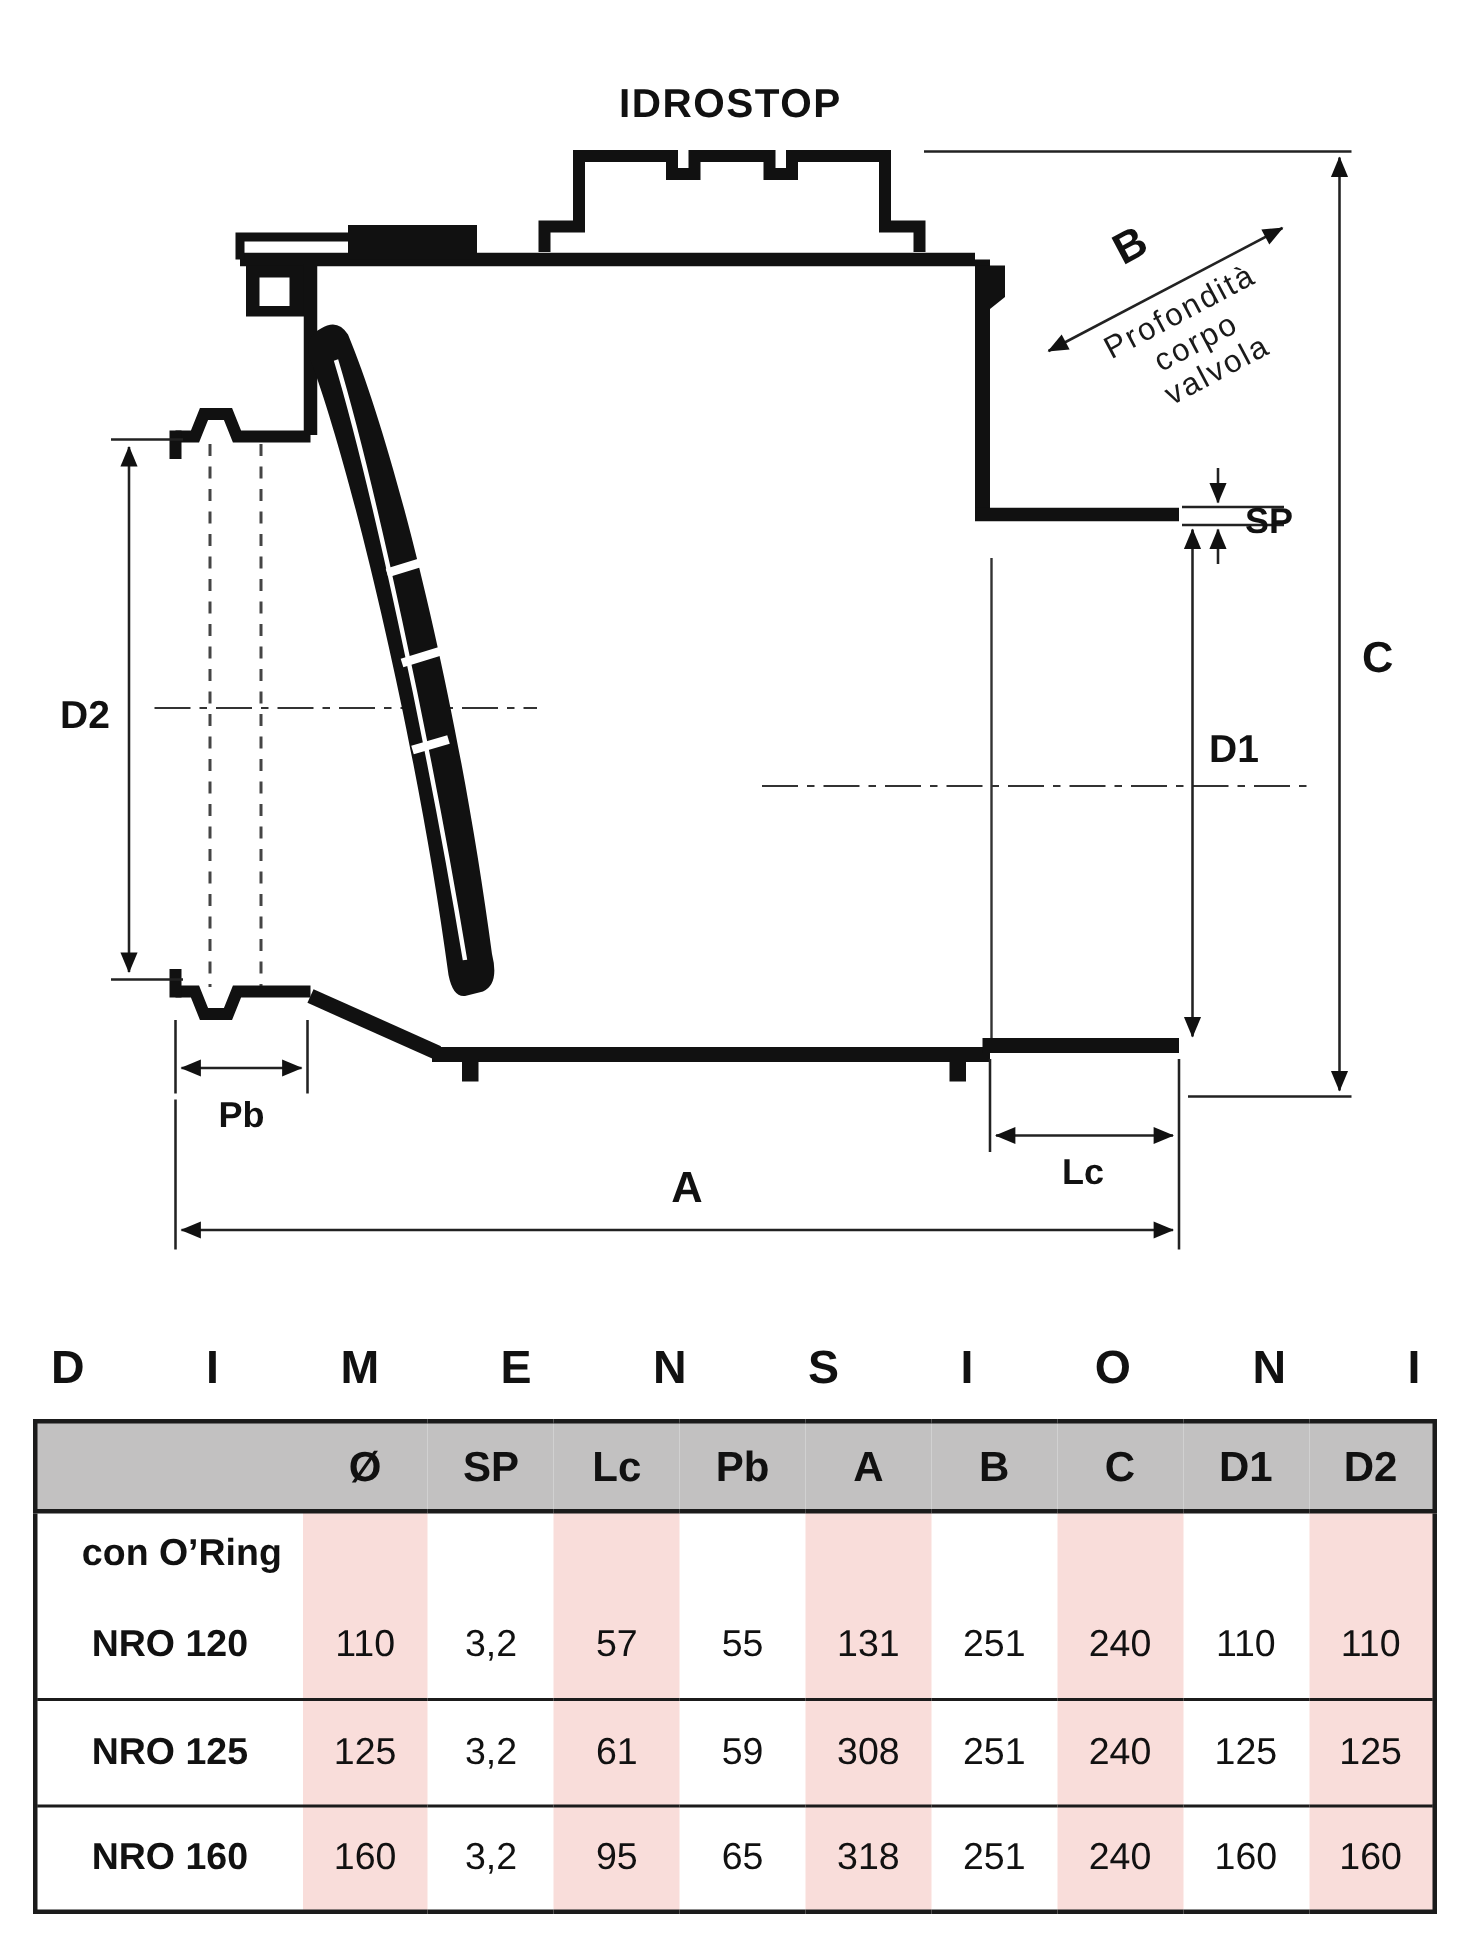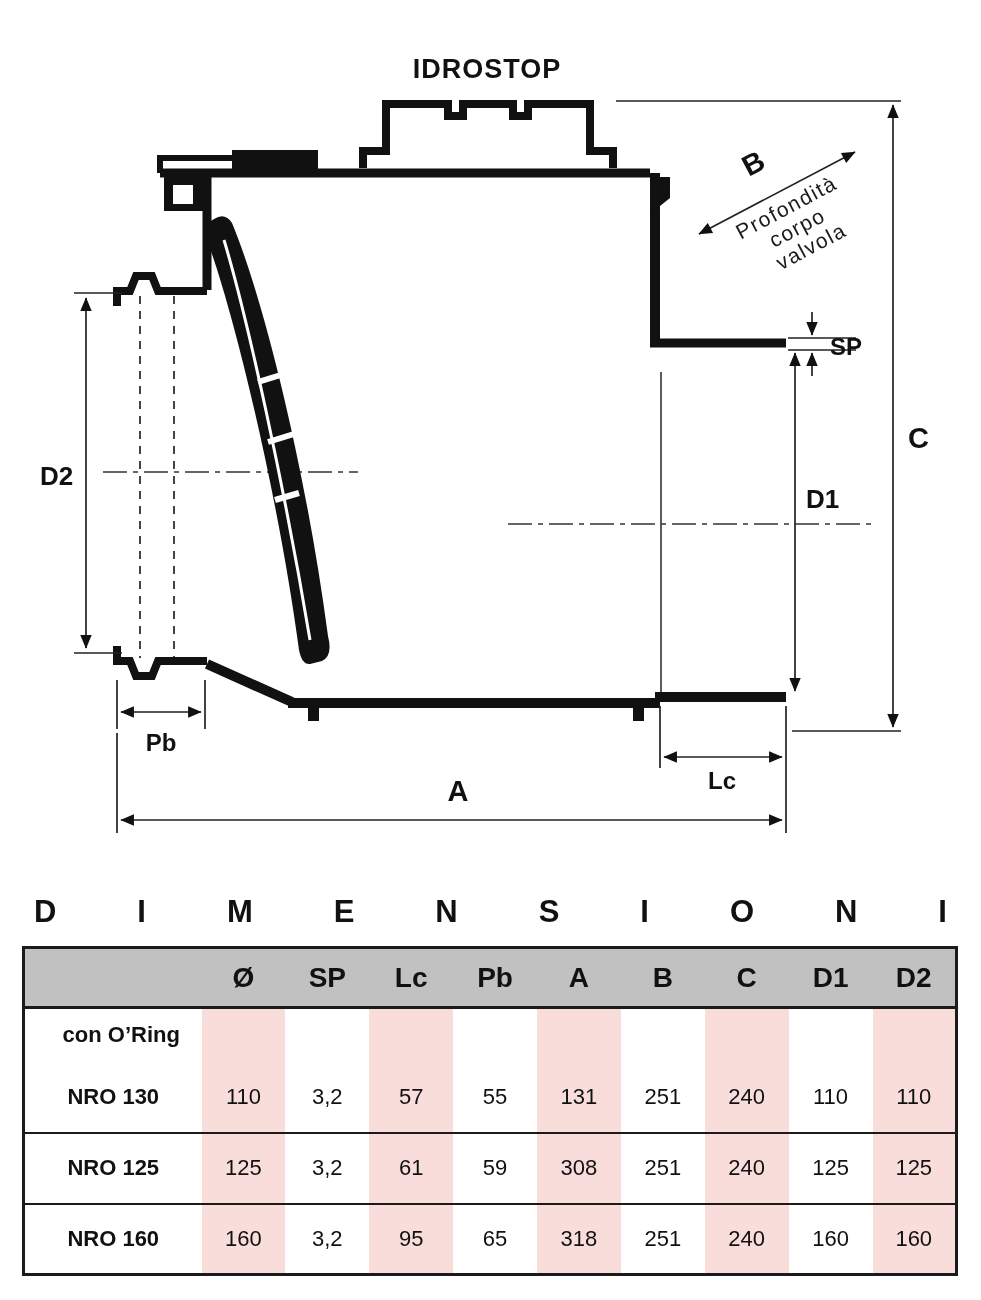--- a/index.html
+++ b/index.html
@@ -56,21 +56,21 @@
   }
   .dim-table th, .dim-table td { text-align: center; vertical-align: middle; }
   .dim-table th {
     background: var(--header-bg);
     font-size: 28px;
     font-weight: bold;
     height: 60px;
   }
   .dim-table th:first-child, .dim-table td:first-child { width: 178px; }
   .dim-table thead tr { border-bottom: 3px solid var(--tbl-border); }
-  .dim-table td { font-size: 22px; height: 71px; }
+  .dim-table td { font-size: 25px; height: 71px; }
   .dim-table td.stripe { background: var(--stripe-bg); }
   .group-row td { height: 54px; }
   .row-label { font-weight: bold; font-size: 26px; }
   .group-label { text-align: left; padding-left: 16px; }
   tr.sep { border-top: 2px solid var(--tbl-border); }
 </style>
 </head>
 <body>
 
 <div class="page">
@@ -211,21 +211,21 @@
           <td></td>
           <td class="stripe"></td>
           <td></td>
           <td class="stripe"></td>
           <td></td>
           <td class="stripe"></td>
           <td></td>
           <td class="stripe"></td>
         </tr>
         <tr>
-          <td class="row-label">NRO 130</td>
+          <td class="row-label">NRO 120</td>
           <td class="stripe">110</td>
           <td>3,2</td>
           <td class="stripe">57</td>
           <td>55</td>
           <td class="stripe">131</td>
           <td>251</td>
           <td class="stripe">240</td>
           <td>110</td>
           <td class="stripe">110</td>
         </tr>

